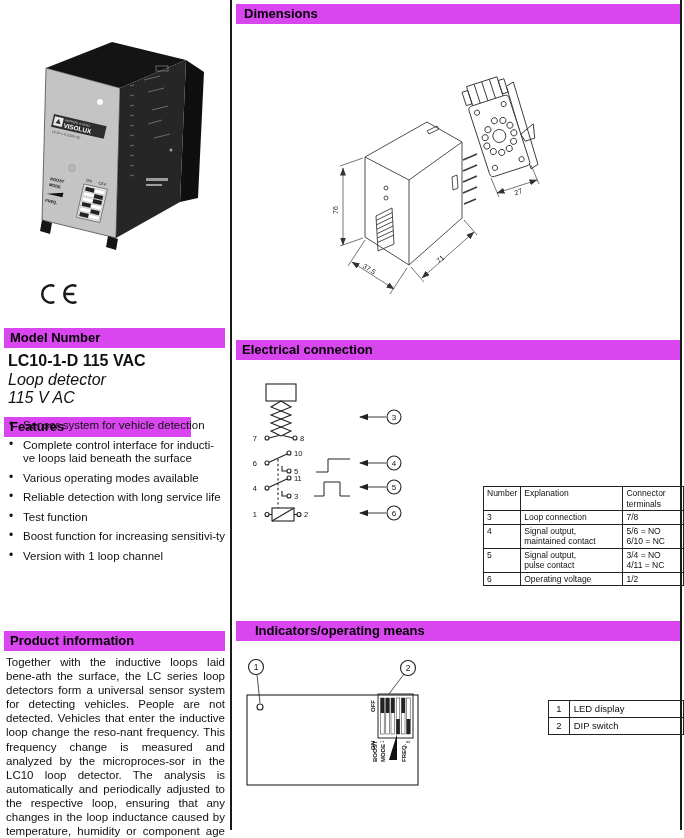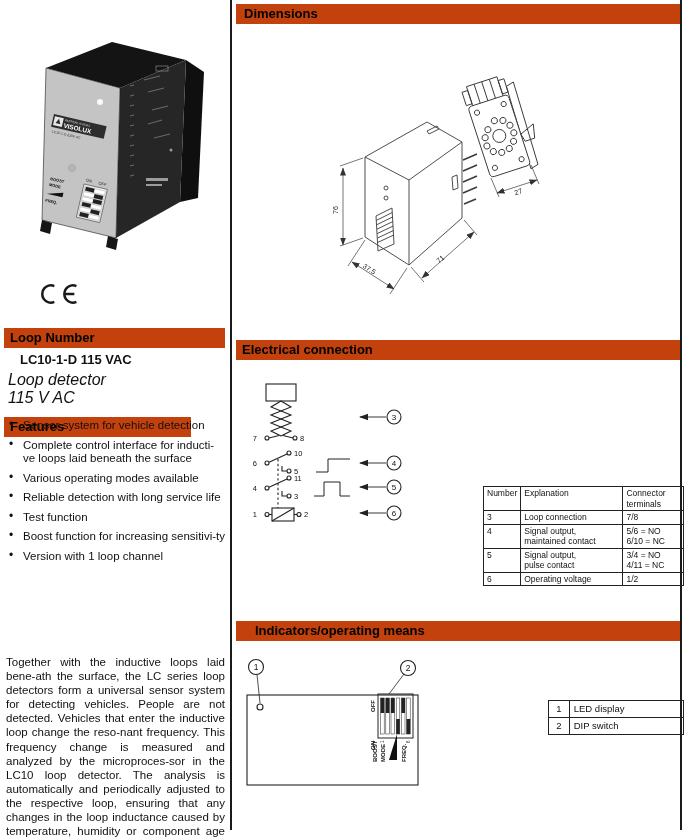--- a/index.html
+++ b/index.html
@@ -1,22 +1,22 @@
 <!DOCTYPE html>
 <html><head>
 <meta charset="utf-8">
 <style>
   html,body{margin:0;padding:0;background:#ffffff;}
   #page{position:relative;width:684px;height:838px;background:#fff;overflow:hidden;
         font-family:"Liberation Sans",sans-serif;color:#111;}
   .abs{position:absolute;}
-  .bar{background:#c2410c;color:#000;font-weight:bold;font-size:13px;line-height:20px;
+  .bar{background:#d946ef;color:#000;font-weight:bold;font-size:13px;line-height:20px;
        height:20px;padding-left:6px;box-sizing:border-box;}
   .vline{position:absolute;width:2px;background:#1a1a1a;}
-  .modelname{font-weight:bold;font-size:13px;margin-left:12px;}
+  .modelname{font-weight:bold;font-size:16px;}
   .plain{font-size:16px;font-style:italic;}
   ul.features{list-style:none;margin:0;padding:0;font-size:11.5px;line-height:13.5px;}
   ul.features li{position:relative;padding-left:17px;margin-bottom:6px;width:203px;}
   ul.features li::before{content:"\2022";position:absolute;left:3px;top:-1px;font-size:12px;}
   .para{font-size:11.5px;line-height:14.1px;text-align:justify;width:219px;}
   table.dt{border-collapse:collapse;font-size:8.5px;line-height:10.5px;}
   table.dt th,table.dt td{border:1px solid #222;padding:1px 3px;text-align:left;
        vertical-align:top;font-weight:normal;white-space:pre-line;}
   table.legend{border-collapse:collapse;font-size:9.5px;line-height:12px;}
   table.legend td{border:1px solid #222;padding:2px 4px;vertical-align:middle;}
@@ -105,36 +105,37 @@
   </svg>
 
   <svg class="abs" role="img" style="left:26px;top:279px;" width="58" height="30" viewBox="0 0 84 30" aria-label="CE">
     <g fill="none" stroke="#1a1a1a" stroke-width="3.6">
       <path d="M41,3.5 A12.5,12.5 0 1 0 41,26.5"></path>
       <path d="M73,3.5 A12.5,12.5 0 1 0 73,26.5"></path>
       <line x1="54.5" y1="15" x2="70" y2="15"></line>
     </g>
   </svg>
 
-  <div class="abs bar" style="left:4px;top:328px;width:221px;">Loop Number</div>
+  <div class="abs bar" style="left:4px;top:328px;width:221px;">Model Number</div>
   <div class="abs modelname" style="left:8px;top:352px;">LC10-1-D 115 VAC</div>
   <div class="abs plain" style="left:8px;top:371px;">Loop detector</div>
   <div class="abs plain" style="left:8px;top:389px;">115 V AC</div>
 
   <div class="abs bar" style="left:4px;top:417px;width:187px;">Features</div>
   <ul class="abs features" style="left:6px;top:419px;">
     <li>Sensor system for vehicle detection</li>
     <li>Complete control interface for inducti-ve loops laid beneath the surface</li>
     <li>Various operating modes available</li>
     <li>Reliable detection with long service life</li>
     <li>Test function</li>
     <li>Boost function for increasing sensitivi-ty</li>
     <li>Version with 1 loop channel</li>
   </ul>
 
+  <div class="abs bar" style="left:4px;top:631px;width:221px;">Product information</div>
   <div class="abs para" style="left:6px;top:655px;">Together with the inductive loops laid bene-ath the surface, the LC series loop detectors form a universal sensor system for detecting vehicles. People are not detected. Vehicles that enter the inductive loop change the reso-nant frequency. This frequency change is measured and analyzed by the microproces-sor in the LC10 loop detector. The analysis is automatically and periodically adjusted to the respective loop, ensuring that any changes in the loop inductance caused by temperature, humidity or component age are automatically compensated for.</div>
 
   <div class="abs bar" style="left:236px;top:4px;width:444px;padding-left:8px;">Dimensions</div>
 
   <svg class="abs" style="left:236px;top:30px;" width="445" height="300" viewBox="0 0 445 300">
     <defs>
       <marker id="da" markerWidth="9" markerHeight="8" refX="7.5" refY="3" orient="auto-start-reverse" markerUnits="userSpaceOnUse">
         <path d="M0,0 L8,3 L0,6 z" fill="#333"></path>
       </marker>
     </defs>

